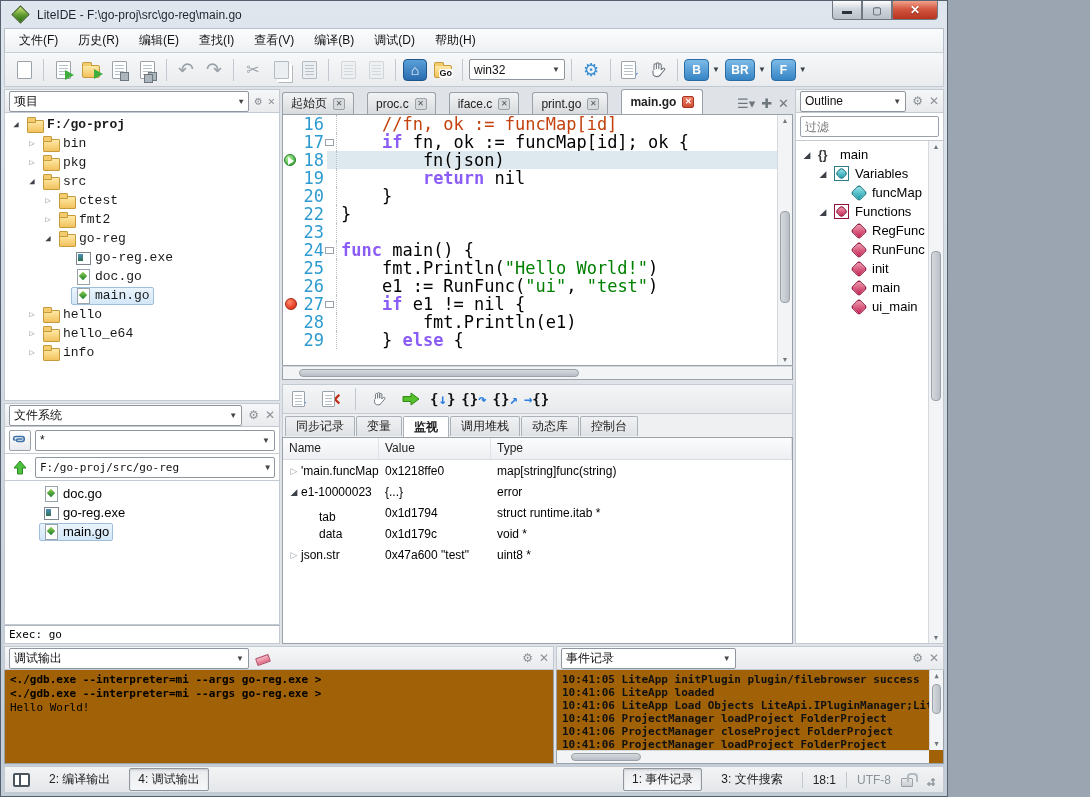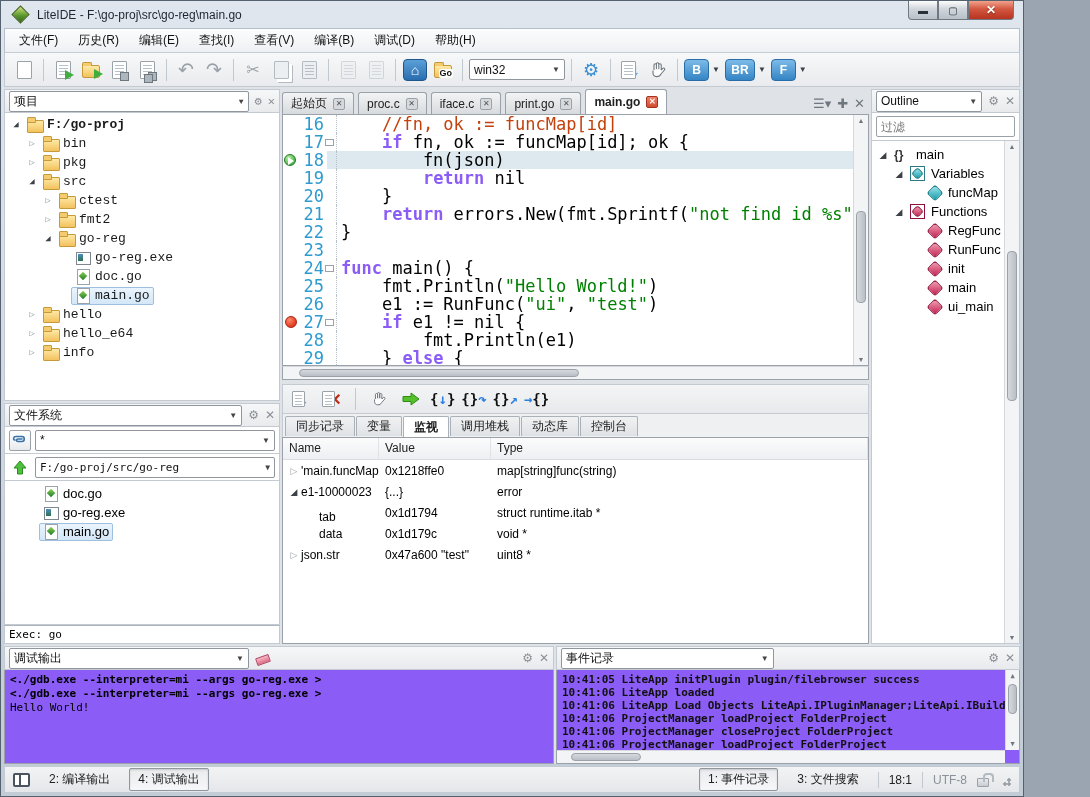--- a/index.html
+++ b/index.html
@@ -1,17 +1,17 @@
 <!DOCTYPE html>
 <html><head>
 <meta charset="utf-8">
 <style>
   * { margin:0; padding:0; box-sizing:border-box; }
   body { font-family:"Liberation Sans", sans-serif; background:#9aa5b1; }
-  .window { position:relative; width:1024px; height:797px; border:1px solid #55616e;
+  .window { position:relative; width:948px; height:797px; border:1px solid #55616e;
     background:linear-gradient(#dfe6ee,#c2ccd6); display:flex; flex-direction:column;
     padding:0 3px 3px 3px; }
   
   .titlebar { height:27px; display:flex; align-items:center; padding:0 6px; position:relative; }
   .app-icon { width:13px; height:13px; background:linear-gradient(135deg,#cfe37a,#5d9a2e 55%,#2f6b16);
     transform:rotate(45deg); border:1px solid #3c5d1a; margin:0 10px 0 4px; flex:none; }
   .title-text { font-size:12px; color:#1c2530; }
   .winbtns { position:absolute; top:0; right:6px; display:flex; }
   .winbtn { width:30px; height:19px; border:1px solid #707882; border-top:none; display:flex;
     align-items:center; justify-content:center; font-size:10px; color:#2b3138;
@@ -89,21 +89,21 @@
     align-items:center; padding:2px 4px; gap:4px; flex:none; }
   .sqbtn { width:22px; height:21px; border:1px solid #9aa1a8; border-radius:2px; background:linear-gradient(#fff,#e8ebee);
     display:flex; align-items:center; justify-content:center; flex:none; }
   .fs-list { flex:1; background:#fff; border:1px solid #c3cad2; border-top:none; font-size:13px; padding-top:3px; min-height:0; }
   .exec-row { height:19px; background:#fff; border:1px solid #c3cad2; border-top:1px solid #aeb5bc;
     font-family:"DejaVu Sans Mono", monospace; font-size:11px; display:flex; align-items:center; padding:0 4px; flex:none; }
   
   .centercol { flex:1; display:flex; flex-direction:column; min-width:0; min-height:0; }
   .tabbar { height:25px; display:flex; align-items:flex-end; background:transparent; flex:none; }
   .etab { display:flex; align-items:center; gap:6px; height:22px; padding:0 8px; font-size:12px;
-    border:1px solid #9aa1a8; border-bottom:none; border-radius:3px 3px 0 0; margin-right:4px;
+    border:1px solid #9aa1a8; border-bottom:none; border-radius:3px 3px 0 0; margin-right:13px;
     background:linear-gradient(#f2f3f4,#d8dbde); color:#222; white-space:nowrap; }
   .etab.active { background:#fff; height:25px; font-weight:bold; }
   .tclose { width:12px; height:12px; border:1px solid #9aa1a8; background:#d7dadd; color:#555;
     font-size:8px; line-height:10px; text-align:center; border-radius:2px; }
   .etab.active .tclose { background:linear-gradient(#ef8268,#d14a30); border-color:#a33420; color:#fff; }
   .tabbar-right { margin-left:auto; display:flex; align-items:center; gap:6px; padding:0 4px 3px 0; color:#6e767e; }
   .tabbar-right .g { font-size:13px; }
   .editor { flex:none; height:252px; background:#fff; border:1px solid #9aa1a8; display:flex; position:relative; overflow:hidden; }
   .gutter-code { flex:1; overflow:hidden; font-family:"DejaVu Sans Mono", monospace; font-size:17px; }
   .cline { display:flex; height:18px; line-height:18px; white-space:pre; }
@@ -160,21 +160,21 @@
   .dia.red { background:linear-gradient(135deg,#f2a0b2,#c21f52); border:1px solid #8f1038; }
   .diabox { width:15px; height:15px; border:1px solid #2a7b84; display:flex; align-items:center; justify-content:center; flex:none; margin-right:2px; }
   .diabox.red { border-color:#8f1038; }
   .diabox .dia { width:9px; height:9px; margin:0; }
   .ns-ic { font-size:12px; font-weight:bold; color:#333; width:18px; flex:none; }
   
   .bottomrow { height:120px; display:flex; gap:2px; background:#dfe3e8; padding-top:2px; flex:none; }
   .bpanel { display:flex; flex-direction:column; min-width:0; }
   .bpanel.left { width:550px; flex:none; }
   .bpanel.right { flex:1; }
-  .bcontent { flex:1; background:#8b5cf6; border:1px solid #9aa1a8; border-top:none;
+  .bcontent { flex:1; background:#a16207; border:1px solid #9aa1a8; border-top:none;
     font-family:"DejaVu Sans Mono", monospace; font-size:11px; padding:3px 5px; overflow:hidden; position:relative; }
   .dline { line-height:14px; white-space:pre; }
   .dline.b { font-weight:bold; }
   .eline { line-height:13px; white-space:pre; font-weight:bold; color:#111; }
   .elog-h { position:absolute; left:0; right:14px; bottom:0; height:13px; background:#f3f4f6; border-top:1px solid #d5d9dd; }
   .elog-h .hthumb { left:14px; width:70px; }
   .elog-v { position:absolute; top:0; right:0; bottom:13px; width:14px; background:#f3f4f6; border-left:1px solid #d5d9dd; }
   .eraser { width:14px; height:12px; position:relative; }
   .eraser::after { content:""; position:absolute; left:1px; top:4px; width:12px; height:6px; background:linear-gradient(#f7b9c6,#e06a86);
     border:1px solid #b04760; transform:rotate(-20deg); border-radius:1px; }
@@ -521,21 +521,20 @@
             <span class="g">✕</span>
           </div>
         </div>
       <div class="editor">
         <div class="gutter-code" id="code">
             <div class="cline"><span class="g-mark"></span><span class="g-num">16</span><span class="g-fold"></span><span class="codewrap"><span>    </span><span class="com">//fn, ok := funcMap[id]</span></span></div>
             <div class="cline"><span class="g-mark"></span><span class="g-num">17</span><span class="g-fold has"></span><span class="codewrap"><span>    </span><span class="kw">if</span><span> fn, ok := funcMap[id]; ok {</span></span></div>
             <div class="cline hl"><span class="g-mark"><span class="cur"></span></span><span class="g-num">18</span><span class="g-fold"></span><span class="codewrap"><span>        fn(json)</span></span></div>
             <div class="cline"><span class="g-mark"></span><span class="g-num">19</span><span class="g-fold"></span><span class="codewrap"><span>        </span><span class="kw">return</span><span> nil</span></span></div>
             <div class="cline"><span class="g-mark"></span><span class="g-num">20</span><span class="g-fold"></span><span class="codewrap"><span>    }</span></span></div>
-            <div class="cline"><span class="g-mark"></span><span class="g-num">21</span><span class="g-fold"></span><span class="codewrap"><span>    </span><span class="kw">return</span><span> errors.New(fmt.Sprintf(</span><span class="str">"not find id %s"</span><span>, id))</span></span></div>
             <div class="cline"><span class="g-mark"></span><span class="g-num">22</span><span class="g-fold"></span><span class="codewrap"><span>}</span></span></div>
             <div class="cline"><span class="g-mark"></span><span class="g-num">23</span><span class="g-fold"></span><span class="codewrap"><span></span></span></div>
             <div class="cline"><span class="g-mark"></span><span class="g-num">24</span><span class="g-fold has"></span><span class="codewrap"><span class="kw">func</span><span> main() {</span></span></div>
             <div class="cline"><span class="g-mark"></span><span class="g-num">25</span><span class="g-fold"></span><span class="codewrap"><span>    fmt.Println(</span><span class="str">"Hello World!"</span><span>)</span></span></div>
             <div class="cline"><span class="g-mark"></span><span class="g-num">26</span><span class="g-fold"></span><span class="codewrap"><span>    e1 := RunFunc(</span><span class="str">"ui"</span><span>, </span><span class="str">"test"</span><span>)</span></span></div>
             <div class="cline"><span class="g-mark"><span class="bp"></span></span><span class="g-num">27</span><span class="g-fold has"></span><span class="codewrap"><span>    </span><span class="kw">if</span><span> e1 != nil {</span></span></div>
             <div class="cline"><span class="g-mark"></span><span class="g-num">28</span><span class="g-fold"></span><span class="codewrap"><span>        fmt.Println(e1)</span></span></div>
             <div class="cline"><span class="g-mark"></span><span class="g-num">29</span><span class="g-fold"></span><span class="codewrap"><span>    } </span><span class="kw">else</span><span> {</span></span></div>
           </div>
         <div class="vscroll">

